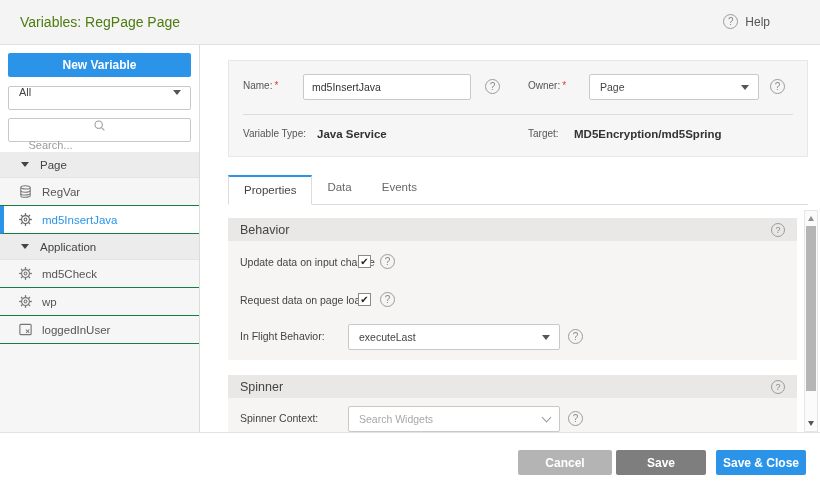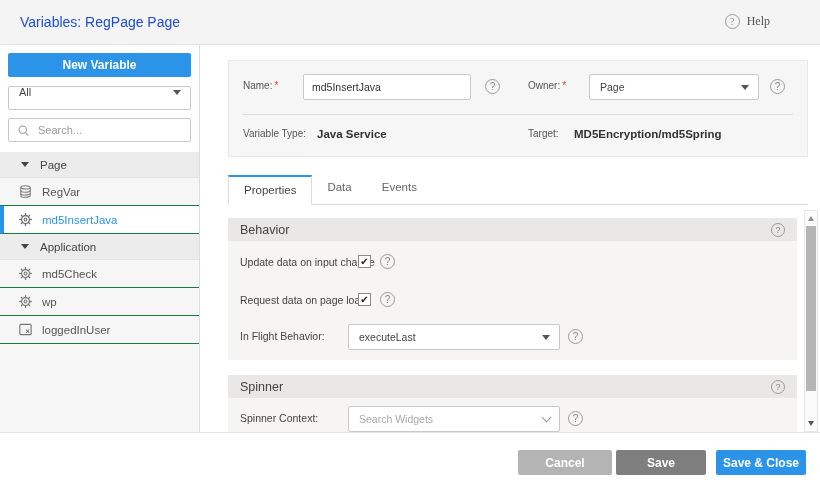--- a/index.html
+++ b/index.html
@@ -1,37 +1,37 @@
 <!DOCTYPE html>
 <html><head>
 <meta charset="utf-8">
 <style>
   * { box-sizing: border-box; }
   body { margin:0; font-family:"Liberation Sans", sans-serif; background:#fff; }
   .app { position:relative; width:820px; height:487px; background:#fff; overflow:hidden; }
 
   
   .header { position:absolute; top:0; left:0; right:0; height:45px; background:#f4f4f4; border-bottom:1px solid #e2e2e2; }
-  .header-title { position:absolute; left:20px; top:0; line-height:44px; font-size:14px; color:#1d4ed8; }
-  .help { position:absolute; right:50px; top:14px; display:flex; align-items:center; gap:7px; cursor:pointer;font-family:Liberation Serif, serif; }
+  .header-title { position:absolute; left:20px; top:0; line-height:44px; font-size:14px; color:#4d7c0f; }
+  .help { position:absolute; right:50px; top:14px; display:flex; align-items:center; gap:7px; cursor:pointer; }
   .help-text { font-size:12px; color:#555; }
 
   .qicon { display:inline-flex; width:15px; height:15px; border:1px solid #9b9b9b; border-radius:50%;
            align-items:center; justify-content:center; font-size:10px; color:#8a8a8a; flex:none; background:transparent; }
   .qicon::before { content:"?"; }
 
   
   .sidebar { position:absolute; top:45px; left:0; width:200px; bottom:55px; background:#fff; border-right:1px solid #dcdcdc; }
   .btn-new { position:absolute; top:8px; left:8px; right:8px; height:24px; background:#2b94e9; color:#fff;
              font-weight:bold; font-size:12px; border:none; border-radius:2px; font-family:inherit; cursor:pointer; }
   .filter-select { position:absolute; top:41px; left:8px; right:8px; height:24px; border:1px solid #c9c9c9; border-radius:2px;
              background:#fff; display:flex; align-items:center; padding:0 9px 12px 10px; font-size:11px; color:#444; cursor:pointer; }
   .caret-dn { margin-left:auto; width:0; height:0; border-left:4px solid transparent; border-right:4px solid transparent; border-top:5px solid #555; }
   .search-box { position:absolute; top:73px; left:8px; right:8px; height:24px; border:1px solid #c9c9c9; border-radius:2px;
-             background:#fff; display:flex; align-items:center; padding:0 8px; gap:6px; }
+             background:#fff; display:flex; align-items:center; padding:0 8px; gap:6px;flex-direction:column; }
   .search-box input { border:none; outline:none; flex:1; min-width:0; font-size:11px; color:#333; font-family:inherit; background:transparent; }
   .search-box input::placeholder { color:#9c9c9c; }
 
   .tree { position:absolute; top:107px; left:0; right:0; bottom:0; background:#f6f6f6; }
   .tree-group { height:26px; background:#ececec; display:flex; align-items:center; padding-left:21px; gap:11px;
                 font-size:11.5px; color:#444; border-bottom:1px solid #e3e3e3; cursor:pointer; }
   .tree-caret { width:0; height:0; border-left:4px solid transparent; border-right:4px solid transparent; border-top:5px solid #444; flex:none; }
   .tree-item { height:28px; background:#f6f6f6; border-bottom:1px solid #15803d; display:flex; align-items:center;
                padding-left:18px; gap:9px; font-size:11.5px; color:#555; cursor:pointer; }
   .tree-item.selected { background:#fff; border-left:4px solid #2b94e9; padding-left:14px; color:#2b94e9; }

